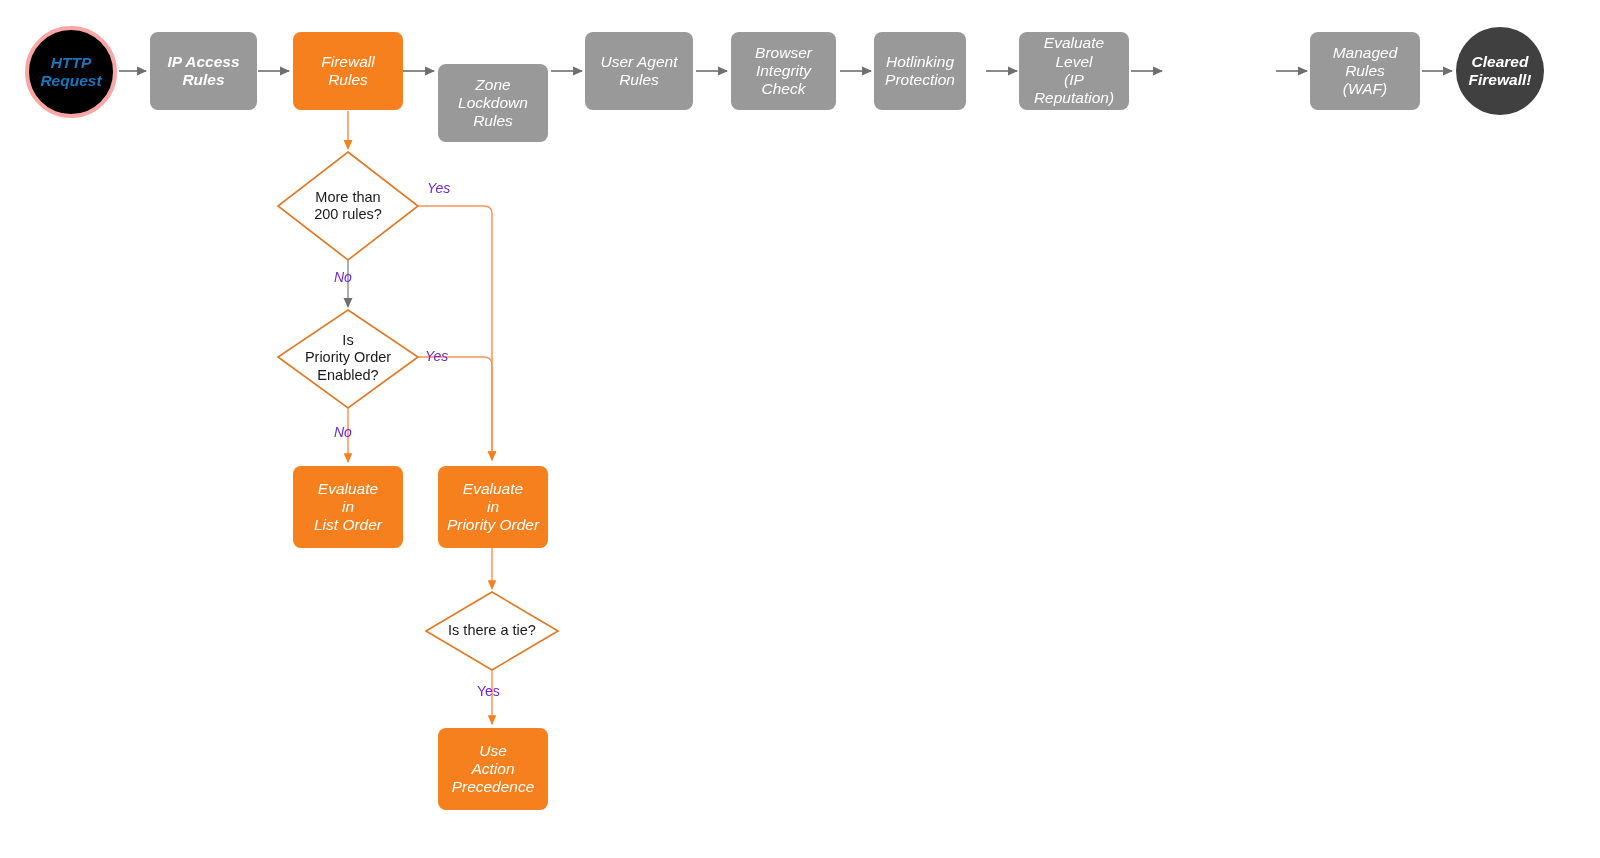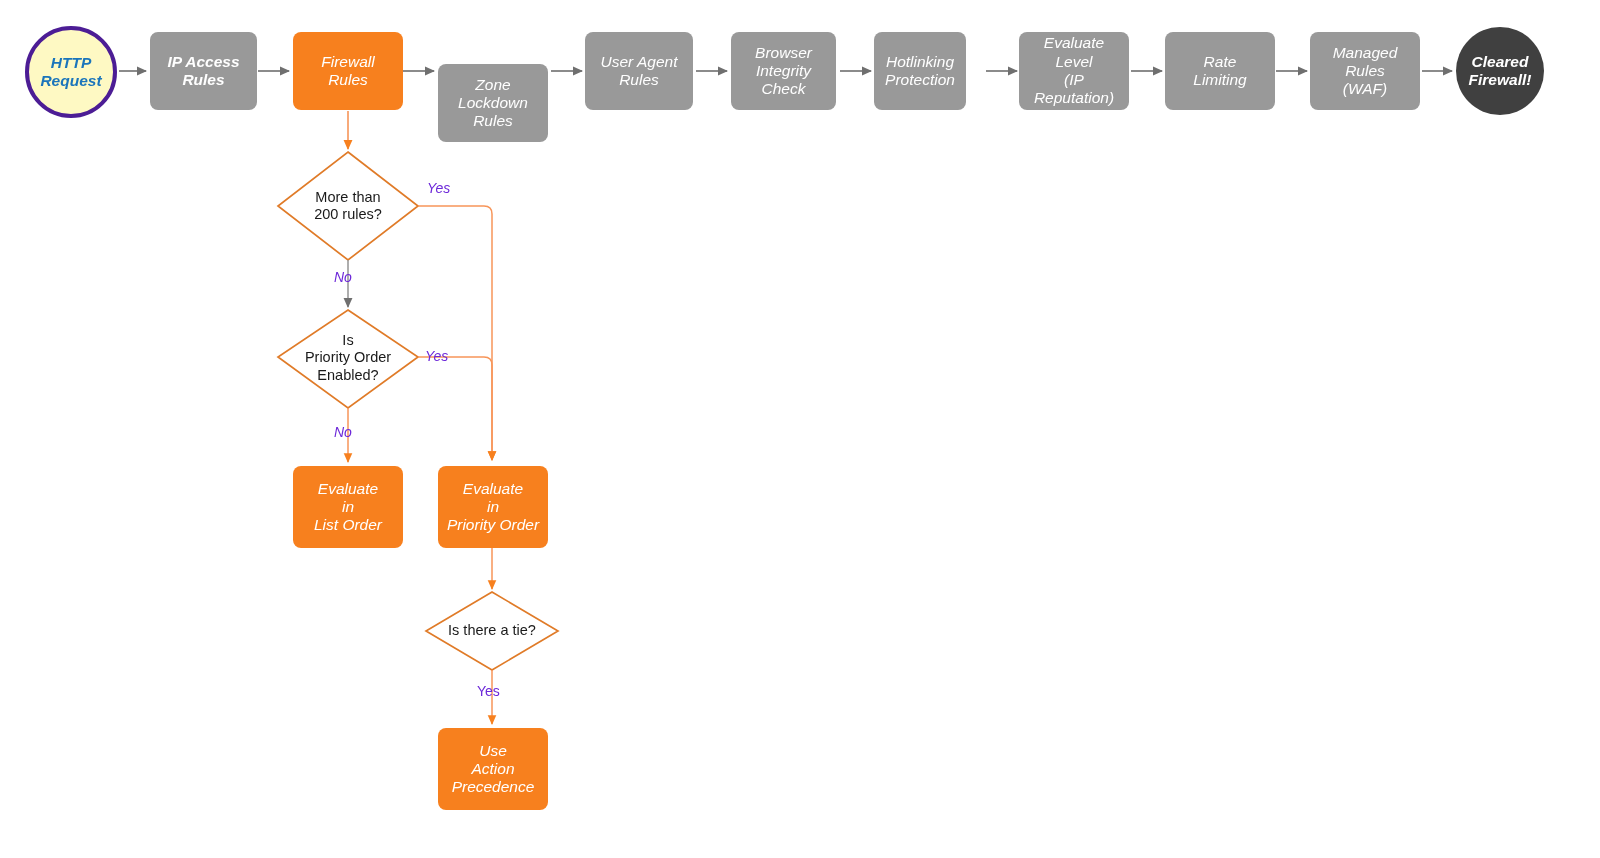--- a/index.html
+++ b/index.html
@@ -55,22 +55,22 @@
 
   
   .term {
     border-radius: 50%;
     font-style: italic;
     font-weight: bold;
     font-size: 15.5px;
     white-space: pre-line;
   }
   .term.hollow {
-    background: #fef9c3;
-    border: 4px solid #4c1d95;
+    background: #000000;
+    border: 4px solid #fca5a5;
     color: #1b75bb;
   }
   .term.filled {
     background: #404040;
     color: #ffffff;
   }
 
   
   .diamond-label {
     position: absolute;
@@ -164,22 +164,20 @@
 Integrity
 Check</div>
 
   <div class="node proc gray" style="left:874px; top:32px; width:92px; height:78px;">Hotlinking
 Protection</div>
 
   <div class="node proc gray" style="left:1019px; top:32px; width:110px; height:78px;">Evaluate
 Level
 (IP Reputation)</div>
 
-  <div class="node proc gray" style="left:1165px; top:32px; width:110px; height:78px;">Rate
-Limiting</div>
 
   <div class="node proc gray" style="left:1310px; top:32px; width:110px; height:78px;">Managed
 Rules
 (WAF)</div>
 
   <div class="node term filled" style="left:1456px; top:27px; width:88px; height:88px;">Cleared
 Firewall!</div>
 
   <div class="diamond-label" style="left:288px; top:176px; width:120px; height:60px;">More than
 200 rules?</div>

